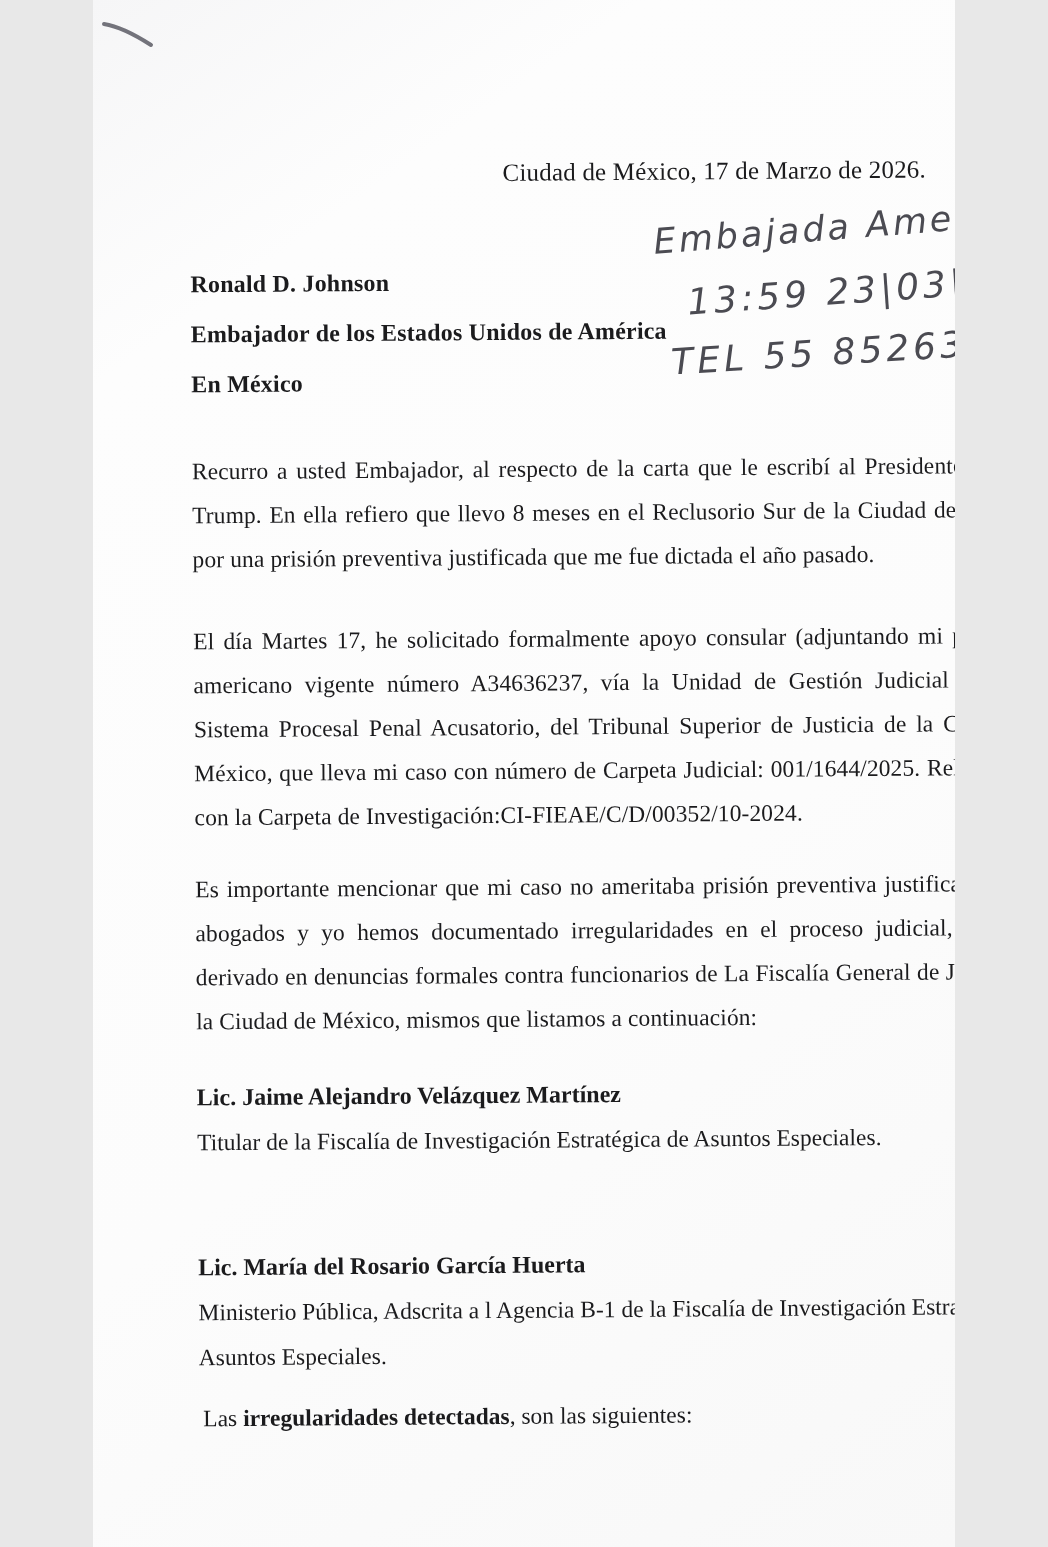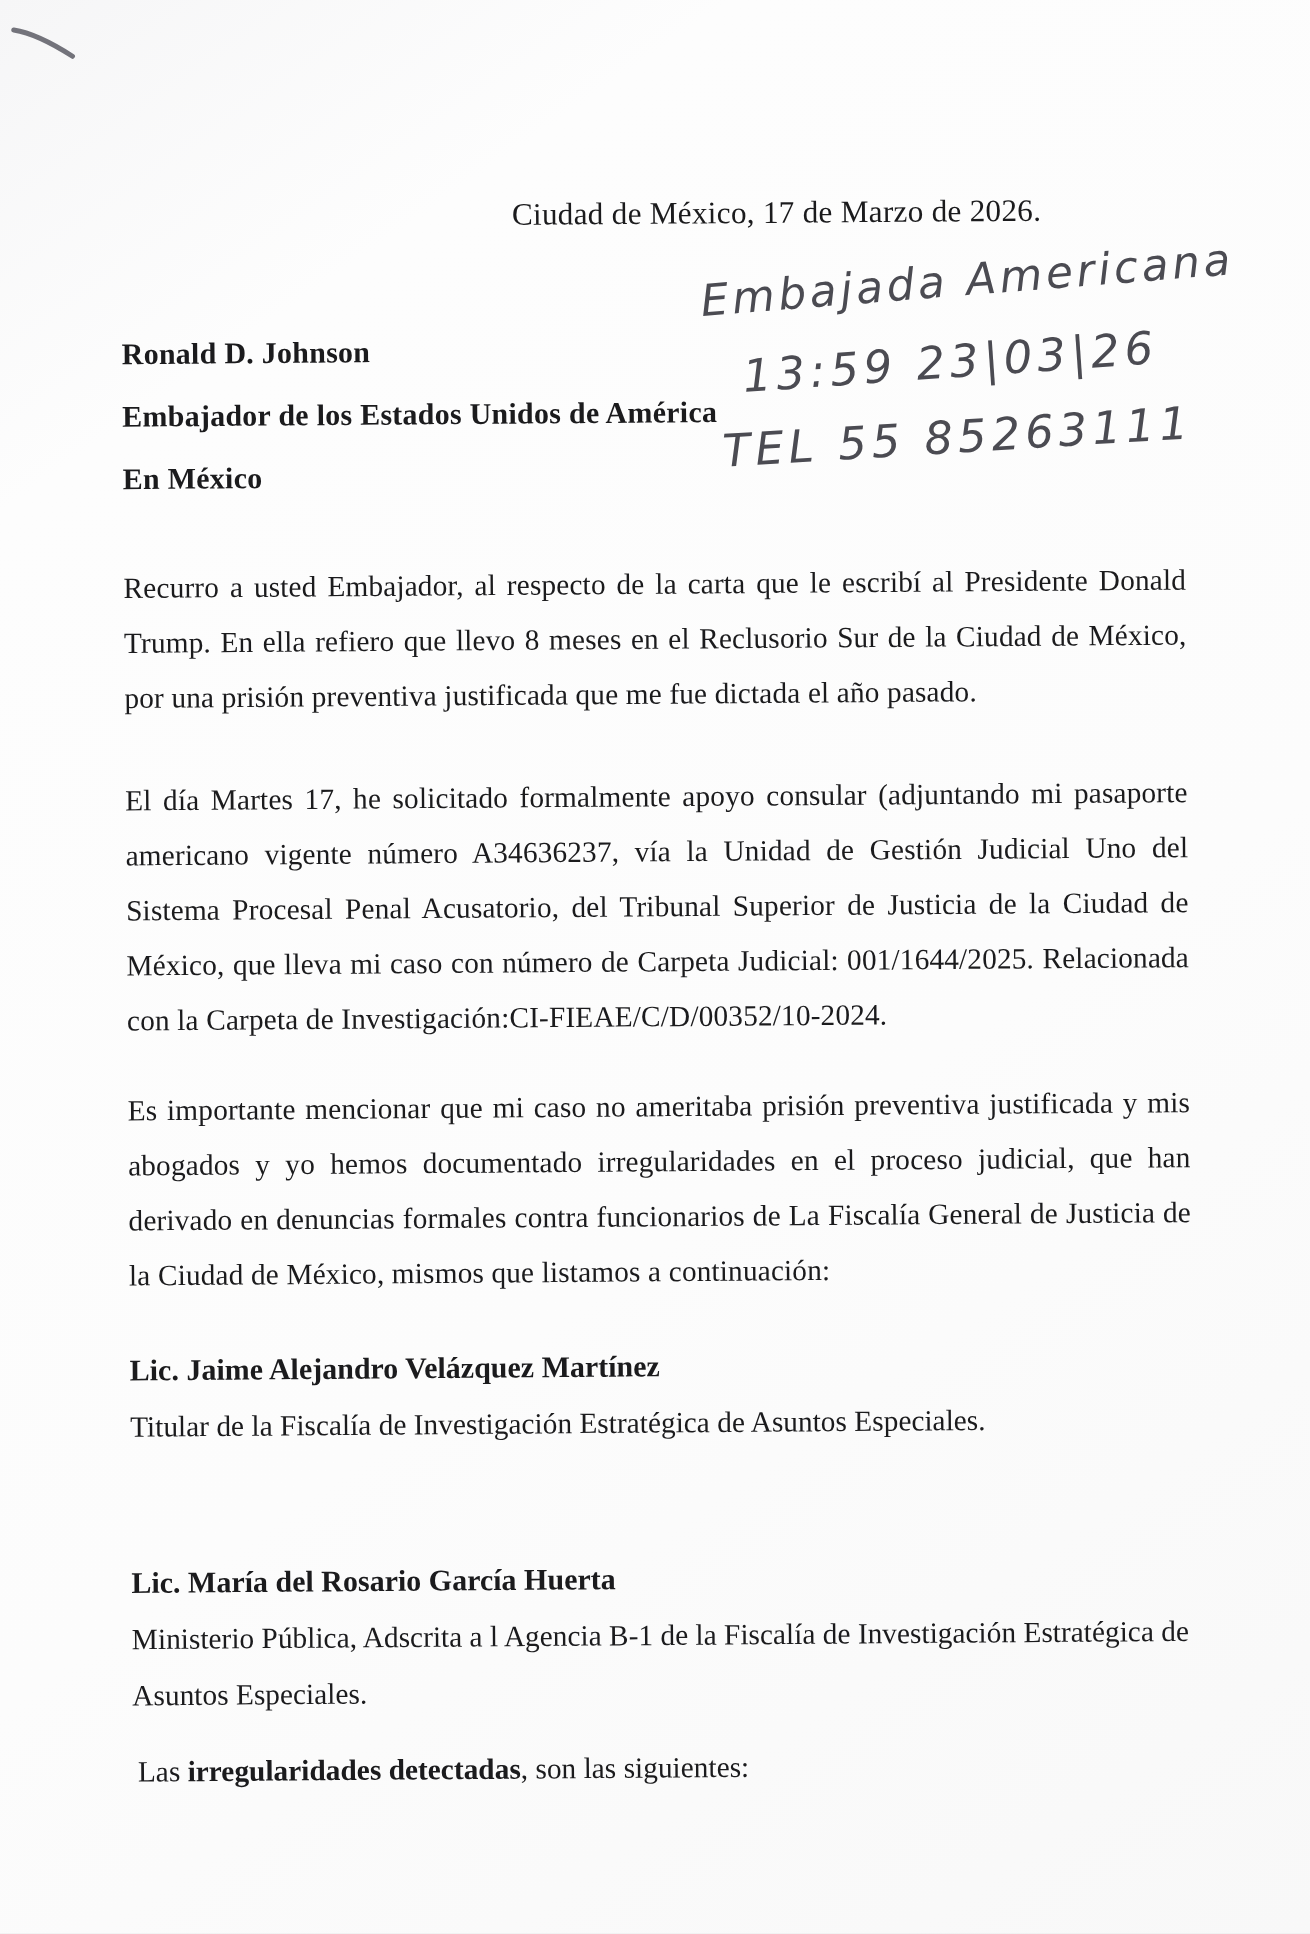--- a/index.html
+++ b/index.html
@@ -2,21 +2,21 @@
 <html><head>
 <meta charset="utf-8">
 <style>
   html, body {
     margin: 0;
     padding: 0;
     background: #e8e8e8;
   }
   .page {
     position: relative;
-    width: 1048px;
+    width: 862px;
     height: 1547px;
     margin: 0 auto;
     background:
       linear-gradient(145deg, #f6f6f7 0%, #fdfdfd 18%, #fcfcfc 60%, #f8f8f8 100%);
     overflow: hidden;
     font-family: "Liberation Serif", serif;
     color: #1b1b1d;
   }
   .typed {
     position: absolute;

